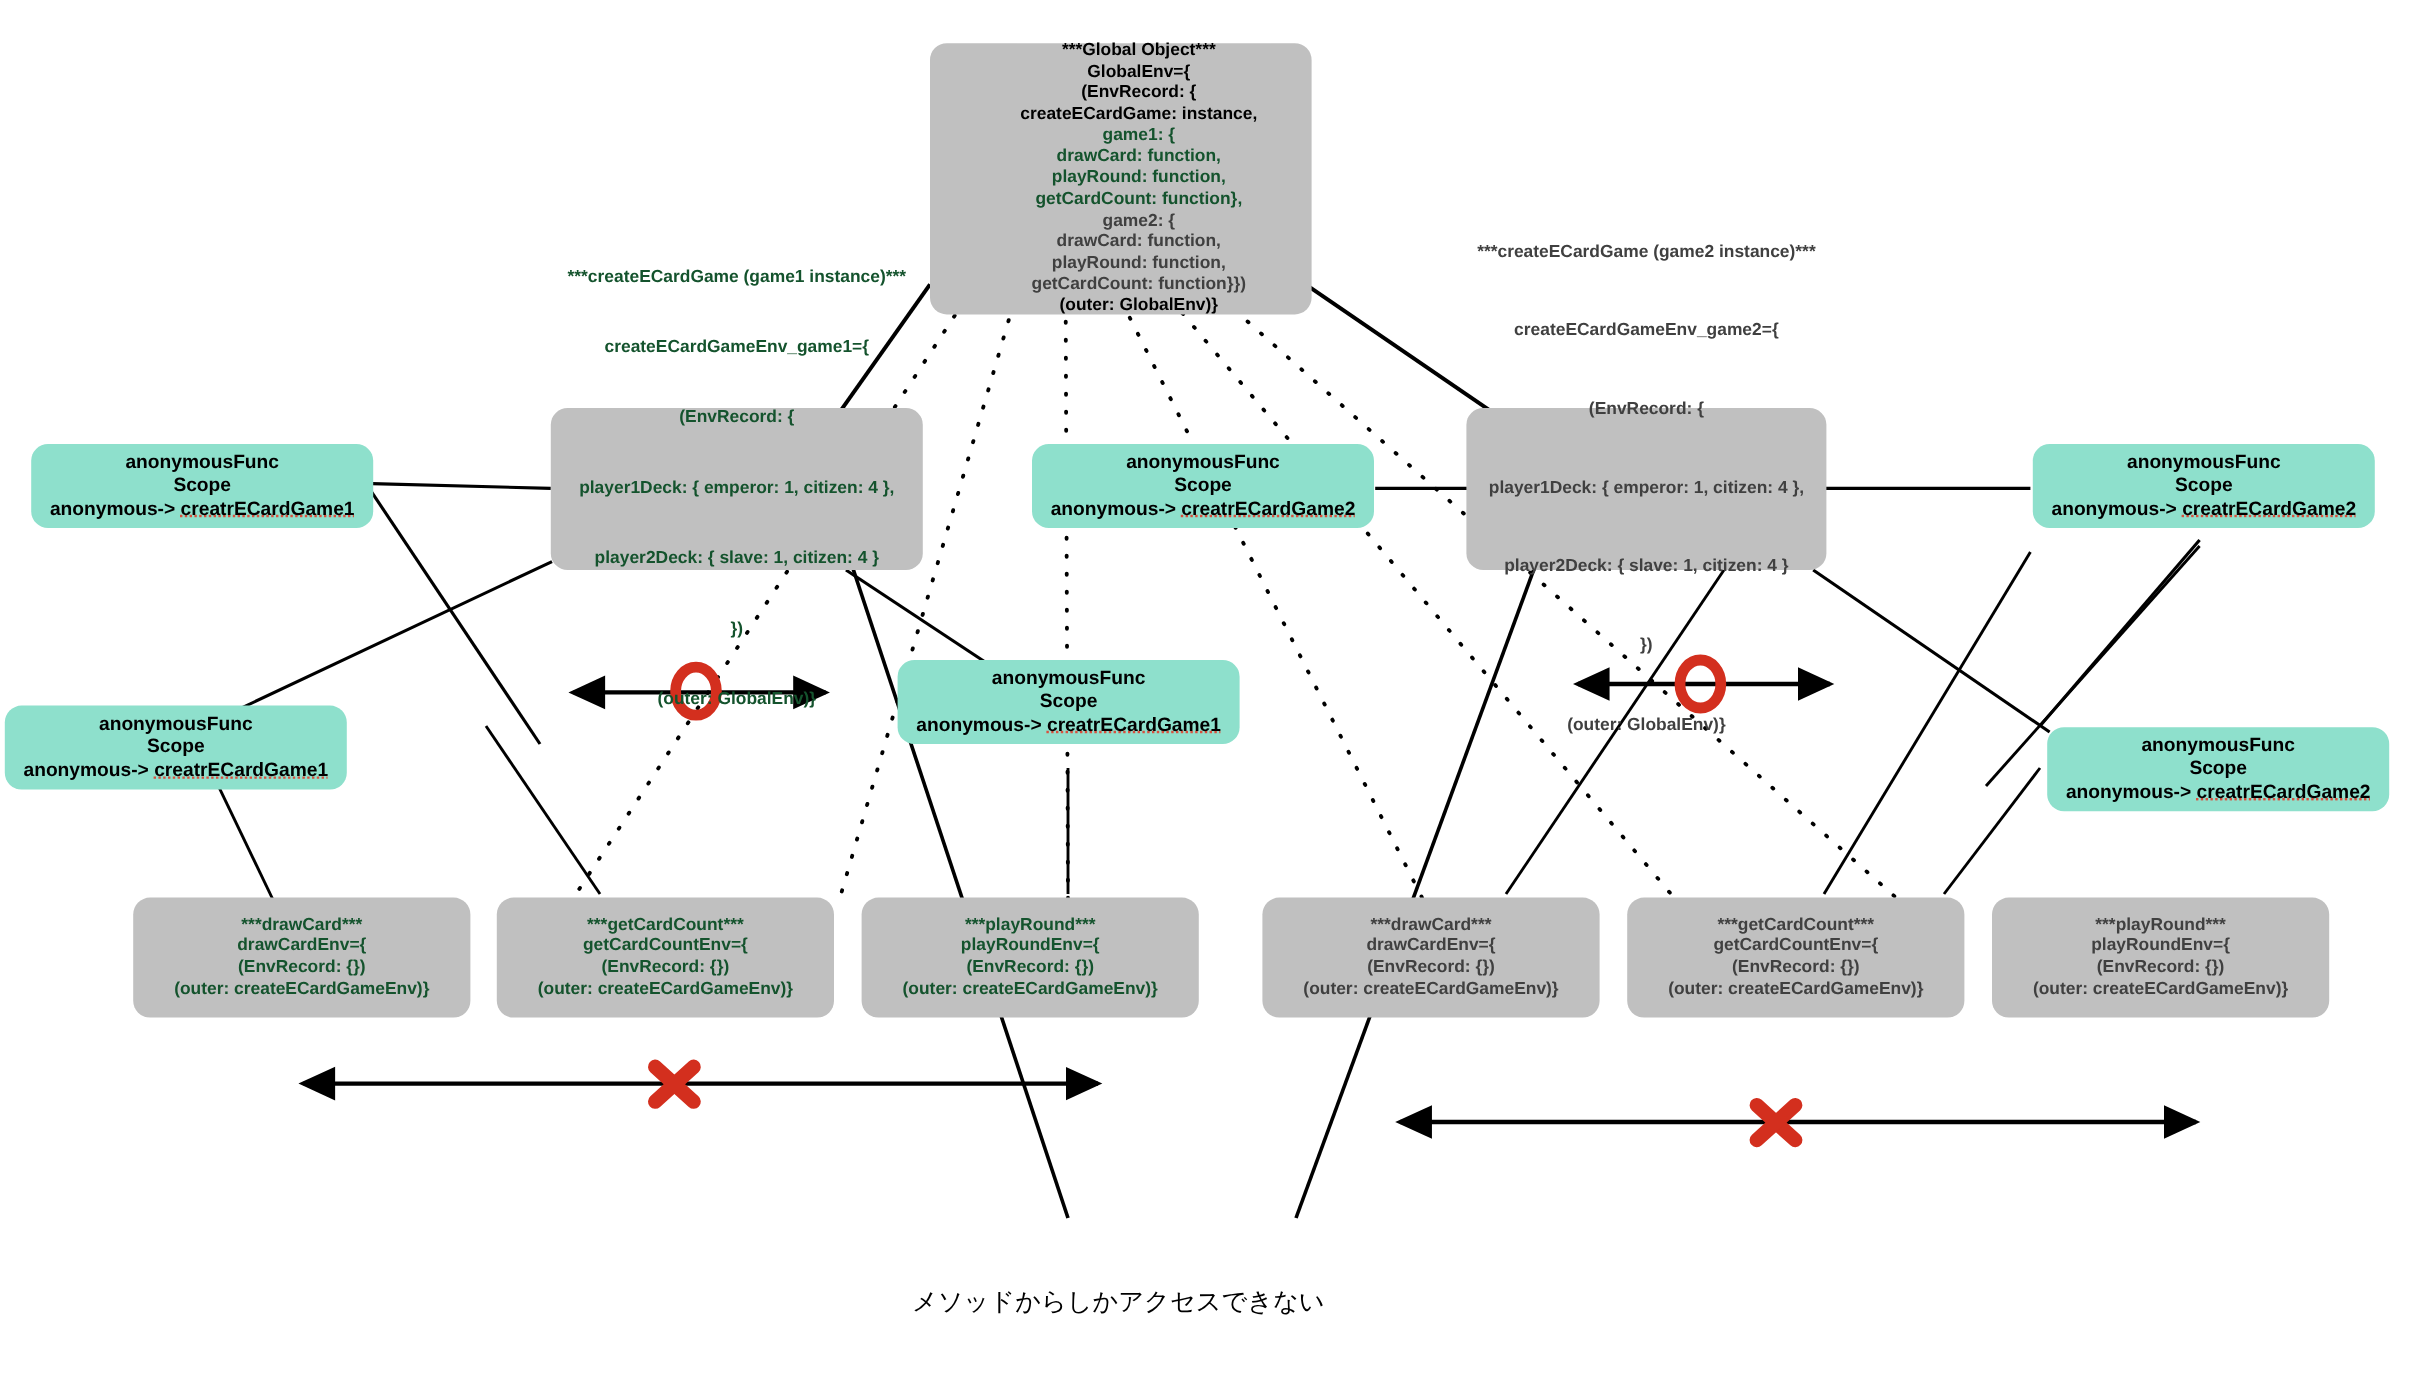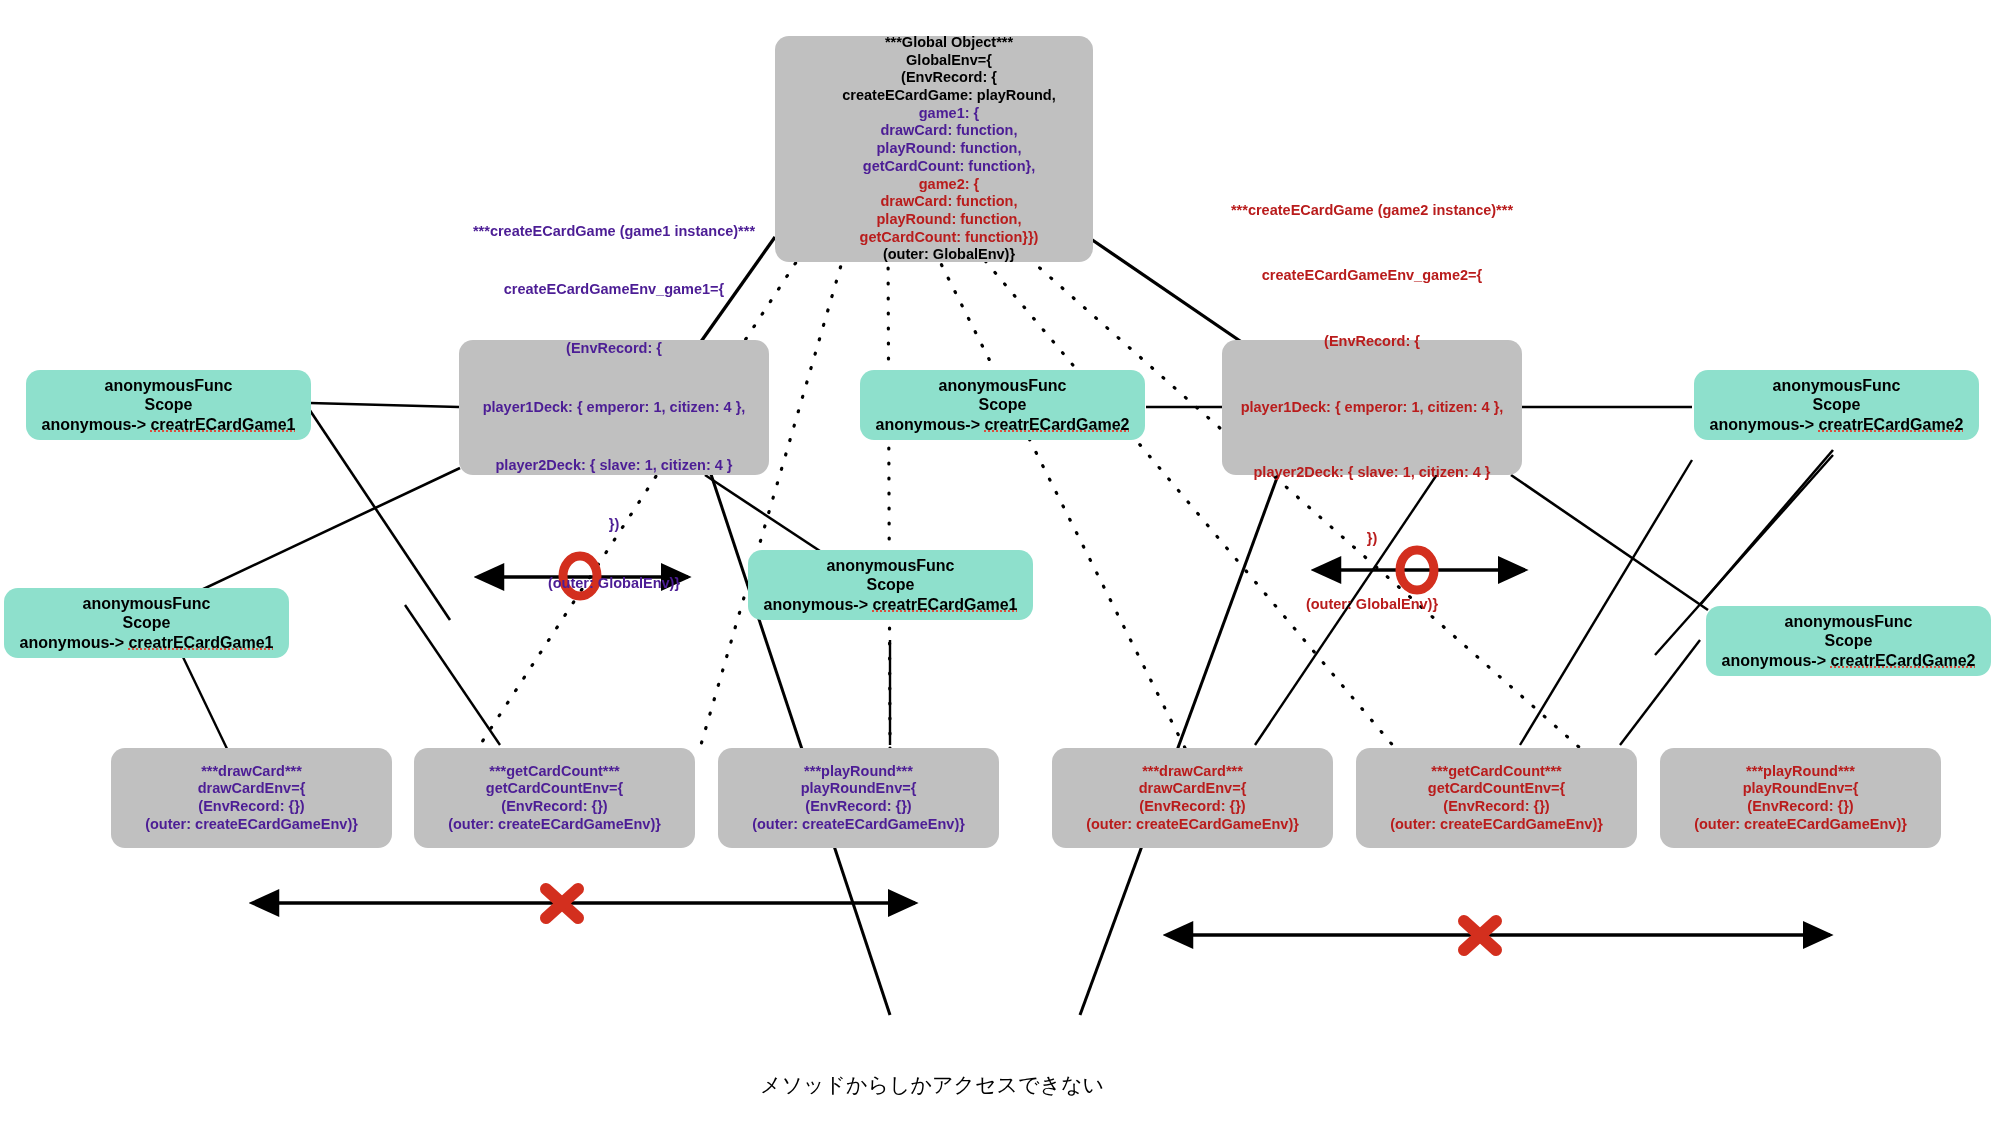--- a/index.html
+++ b/index.html
@@ -50,22 +50,22 @@
     font-size: 16px;
     padding: 6px 6px;
   }
   .node.scope .u {
     text-decoration: underline;
     text-decoration-color: #d94f3d;
     text-decoration-style: dotted;
     text-decoration-thickness: 2px;
   }
   .line-black { color: #000000; }
-  .line-red   { color: #4c1d95; }
-  .line-blue  { color: #b91c1c; }
+  .line-red   { color: #14532d; }
+  .line-blue  { color: #404040; }
   .jp-caption {
     position: absolute;
     font-size: 21px;
     color: #000000;
     white-space: nowrap;
     font-family: "DejaVu Sans", "Liberation Sans", sans-serif;
   }
 </style>
 </head>
 <body>
@@ -167,21 +167,21 @@
     <g stroke="#d32f1e" stroke-width="12" stroke-linecap="round">
       <line x1="1464" y1="921" x2="1496" y2="950"></line>
       <line x1="1496" y1="921" x2="1464" y2="950"></line>
     </g>
   </svg>
 
   <div class="node env" id="n-global" style="left:775px; top:36px; width:318px; height:226px;padding-left:40px;">
     <span class="line-black">***Global Object***</span>
     <span class="line-black">GlobalEnv={</span>
     <span class="line-black">(EnvRecord: {</span>
-    <span class="line-black">createECardGame: playRound,</span>
+    <span class="line-black">createECardGame: instance,</span>
     <span class="line-red">game1: {</span>
     <span class="line-red">drawCard: function,</span>
     <span class="line-red">playRound: function,</span>
     <span class="line-red">getCardCount: function},</span>
     <span class="line-blue">game2: {</span>
     <span class="line-blue">drawCard: function,</span>
     <span class="line-blue">playRound: function,</span>
     <span class="line-blue">getCardCount: function}})</span>
     <span class="line-black">(outer: GlobalEnv)}</span>
   </div>

